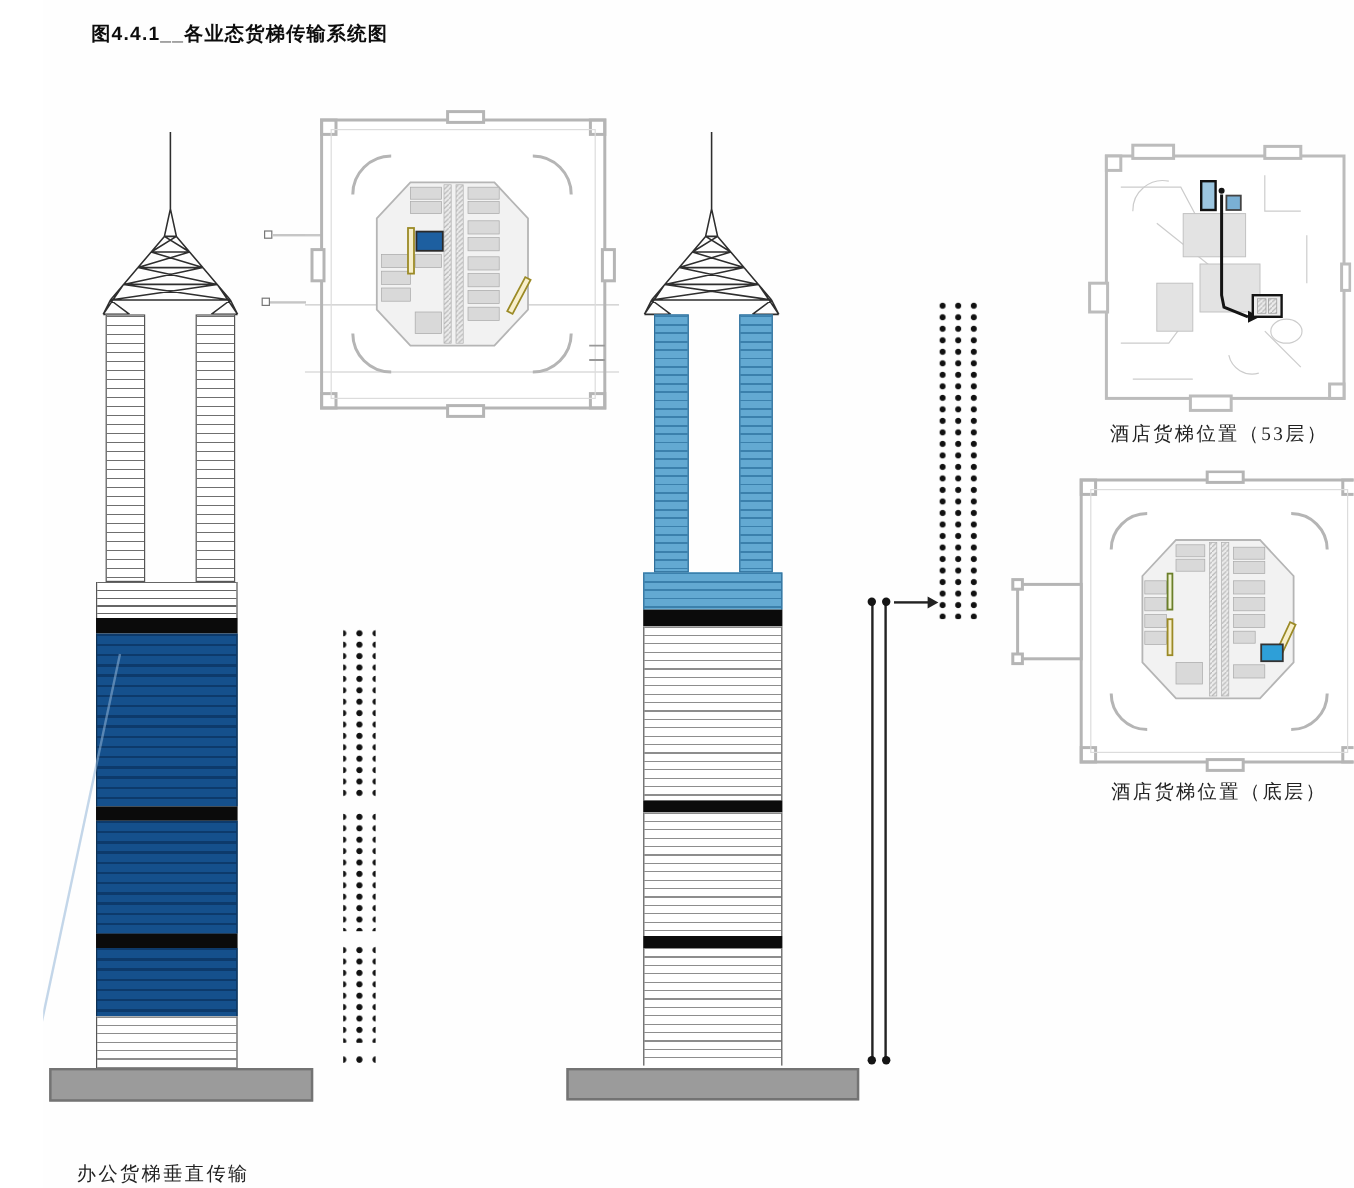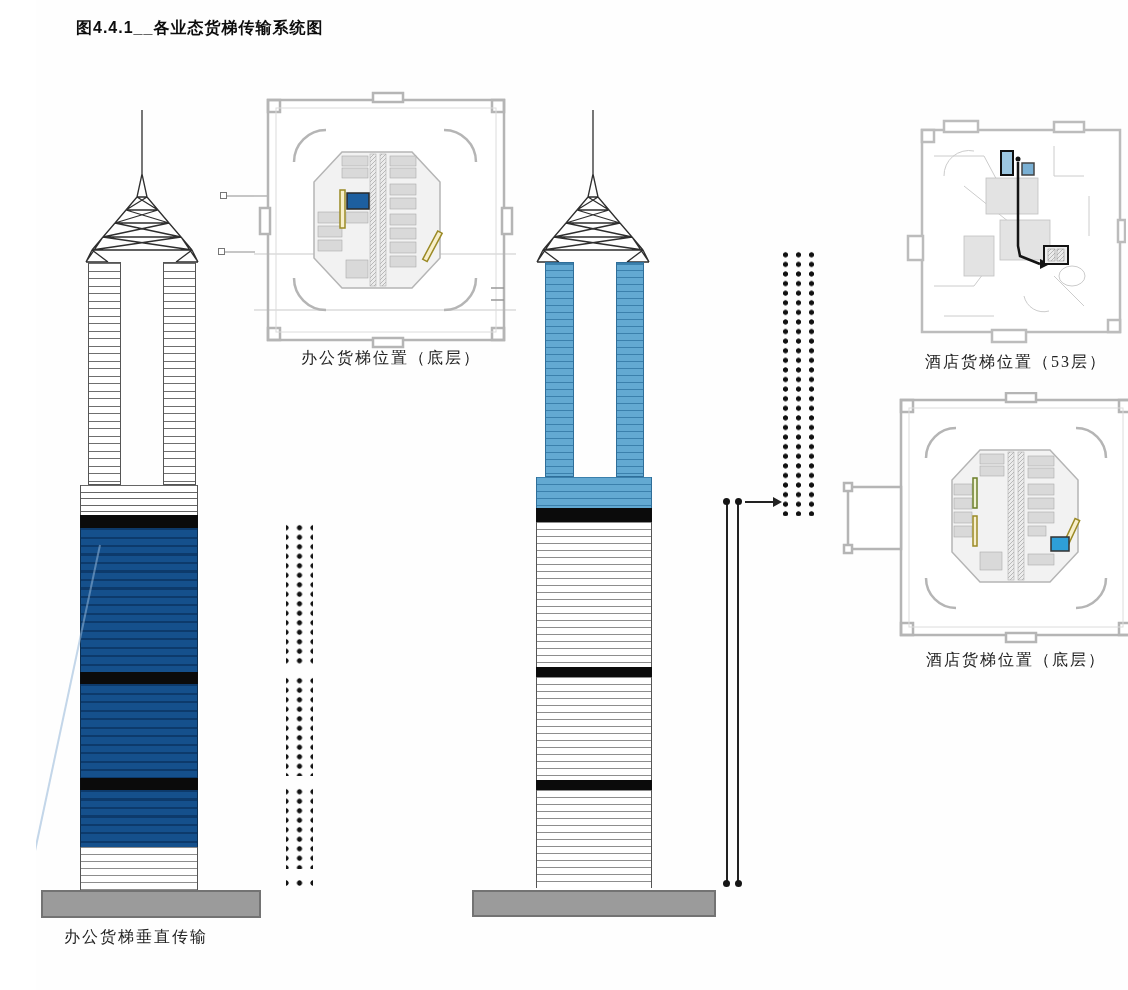--- a/index.html
+++ b/index.html
@@ -183,21 +183,20 @@
       <rect x="92" y="170" width="22" height="18"></rect>
     </g>
     <rect x="86" y="100" width="5" height="38" fill="#f7efcb" stroke="#9b8a26" stroke-width="1.5"></rect>
     <rect x="176" y="140" width="5" height="32" transform="rotate(28 178 156)" fill="#f7efcb" stroke="#9b8a26" stroke-width="1.5"></rect>
     <rect x="93" y="103" width="22" height="16" stroke="#2a2a2a" stroke-width="1.5" fill="#1D5FA0"></rect>
     <g stroke="#999999" stroke-width="1.5">
       <line x1="237" y1="198" x2="250" y2="198"></line>
       <line x1="237" y1="210" x2="250" y2="210"></line>
     </g>
   </svg>
-  <div class="caption" style="left:240px;top:348px;width:230px;">办公货梯位置（底层）</div>
 
   <svg class="abs" style="left:868px;top:116px;" width="222" height="238" viewBox="0 0 222 238">
     <rect x="18" y="14" width="198" height="202" fill="#ffffff" stroke="none"></rect>
     <g fill="#fff" stroke="#bcbcbc" stroke-width="2.5">
       <rect x="18" y="14" width="198" height="202"></rect>
       <rect x="40" y="5" width="34" height="11"></rect>
         <rect x="150" y="6" width="30" height="10"></rect>
       <rect x="88" y="214" width="34" height="12"></rect>
       <rect x="4" y="120" width="15" height="24"></rect>
         <rect x="214" y="104" width="7" height="22"></rect>
@@ -283,15 +282,15 @@
       <rect x="227" y="126" width="5" height="30" transform="rotate(25 229 140)" fill="#f7efcb" stroke="#9b8a26"></rect>
     </g>
     <rect x="209" y="145" width="18" height="14" stroke="#333" stroke-width="1.5" fill="#2E9FD8"></rect>
     <g stroke="#999999" stroke-width="1.5">
       <line x1="290" y1="206" x2="300" y2="206"></line>
       <line x1="290" y1="216" x2="300" y2="216"></line>
     </g>
   </svg>
   <div class="caption" style="left:855px;top:650px;width:250px;">酒店货梯位置（底层）</div>
 
-  <div class="caption" style="left:28px;top:927px;width:220px;text-align:left;">办公货梯垂直传输</div>
+  <div class="caption" style="left:28px;top:968px;width:220px;text-align:left;">办公货梯垂直传输</div>
 
 </div>
 
 </body></html>

